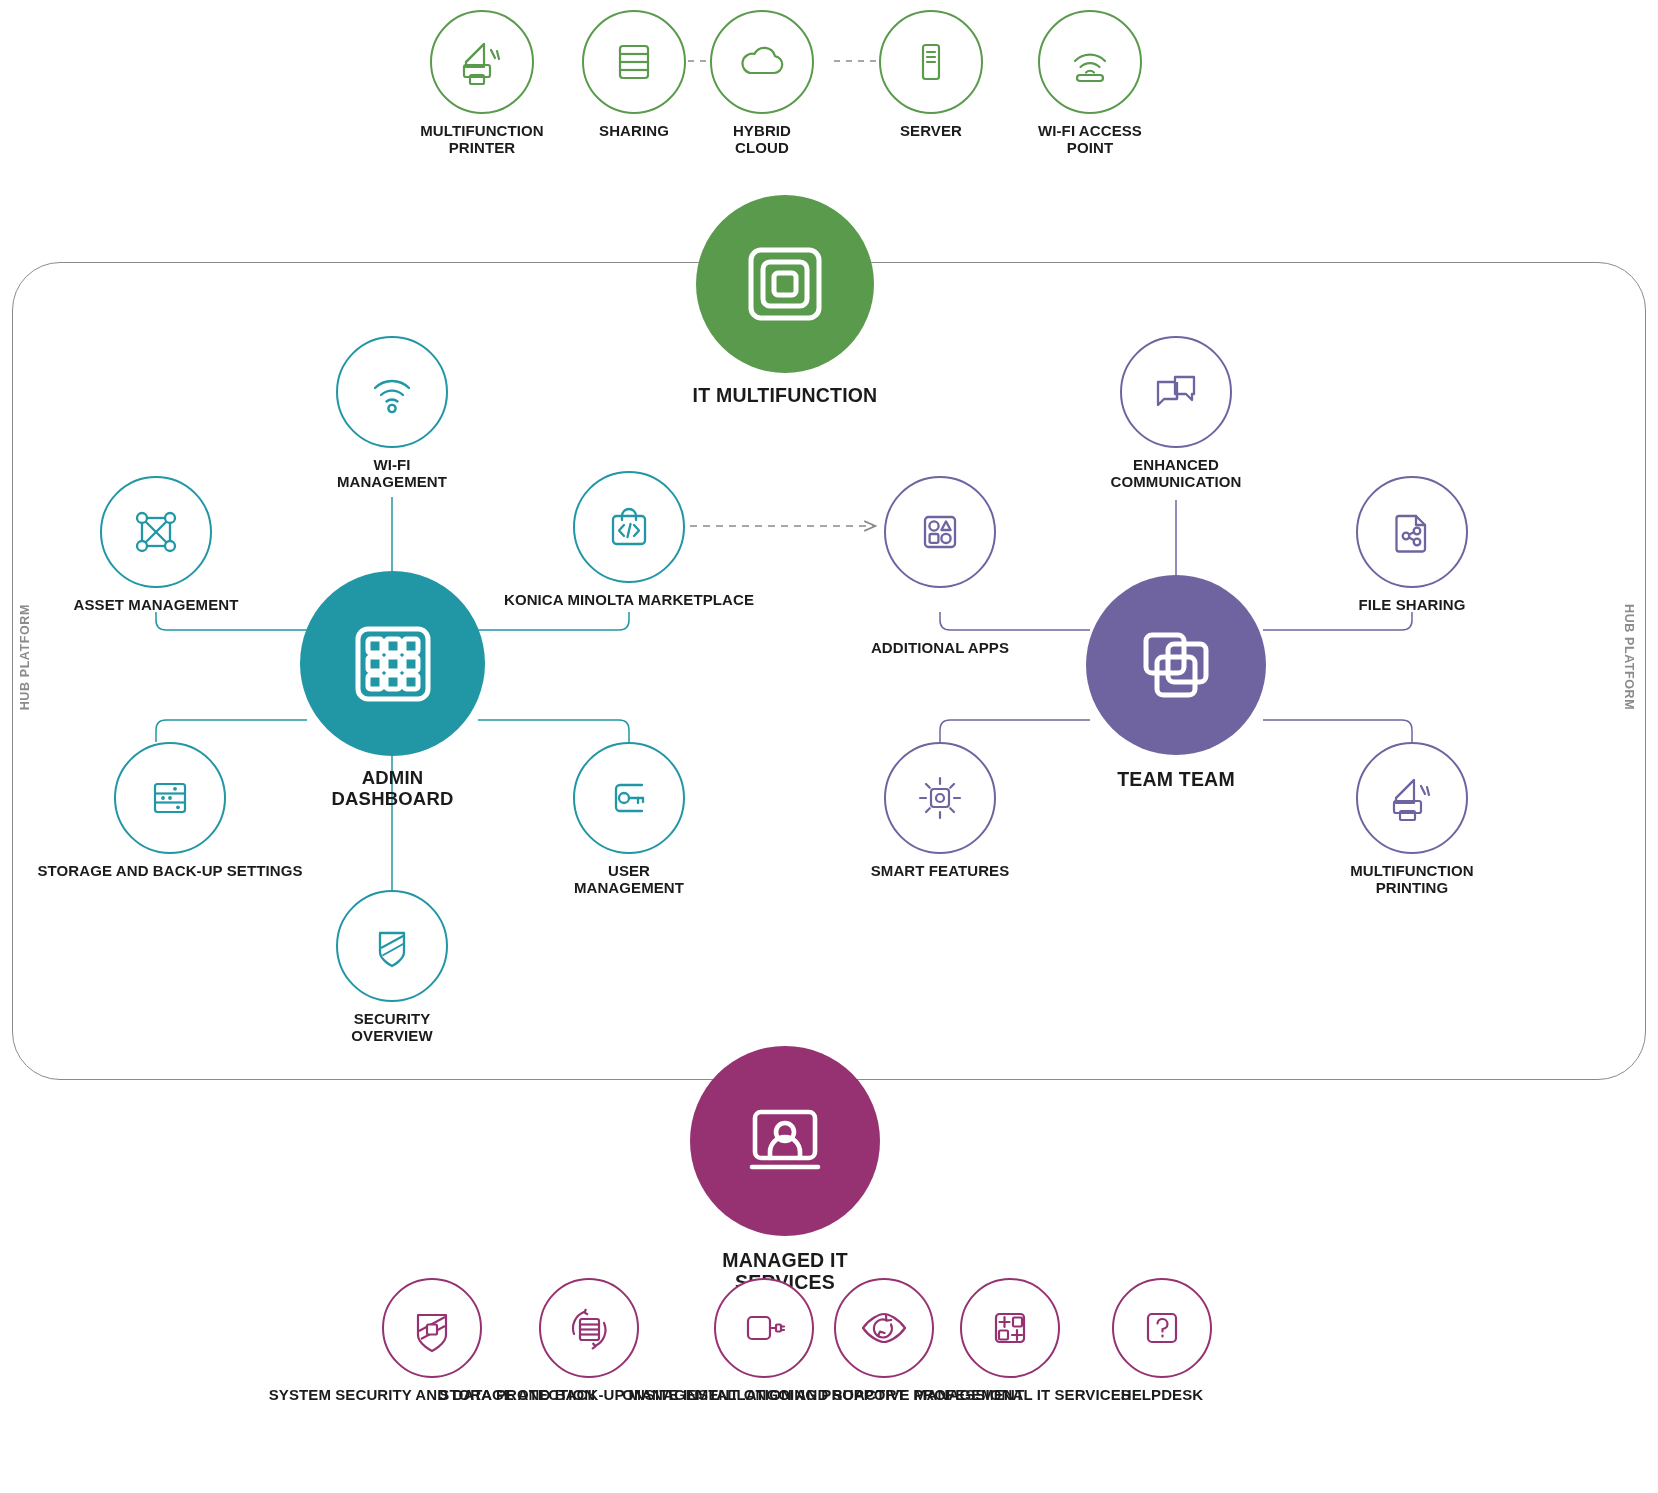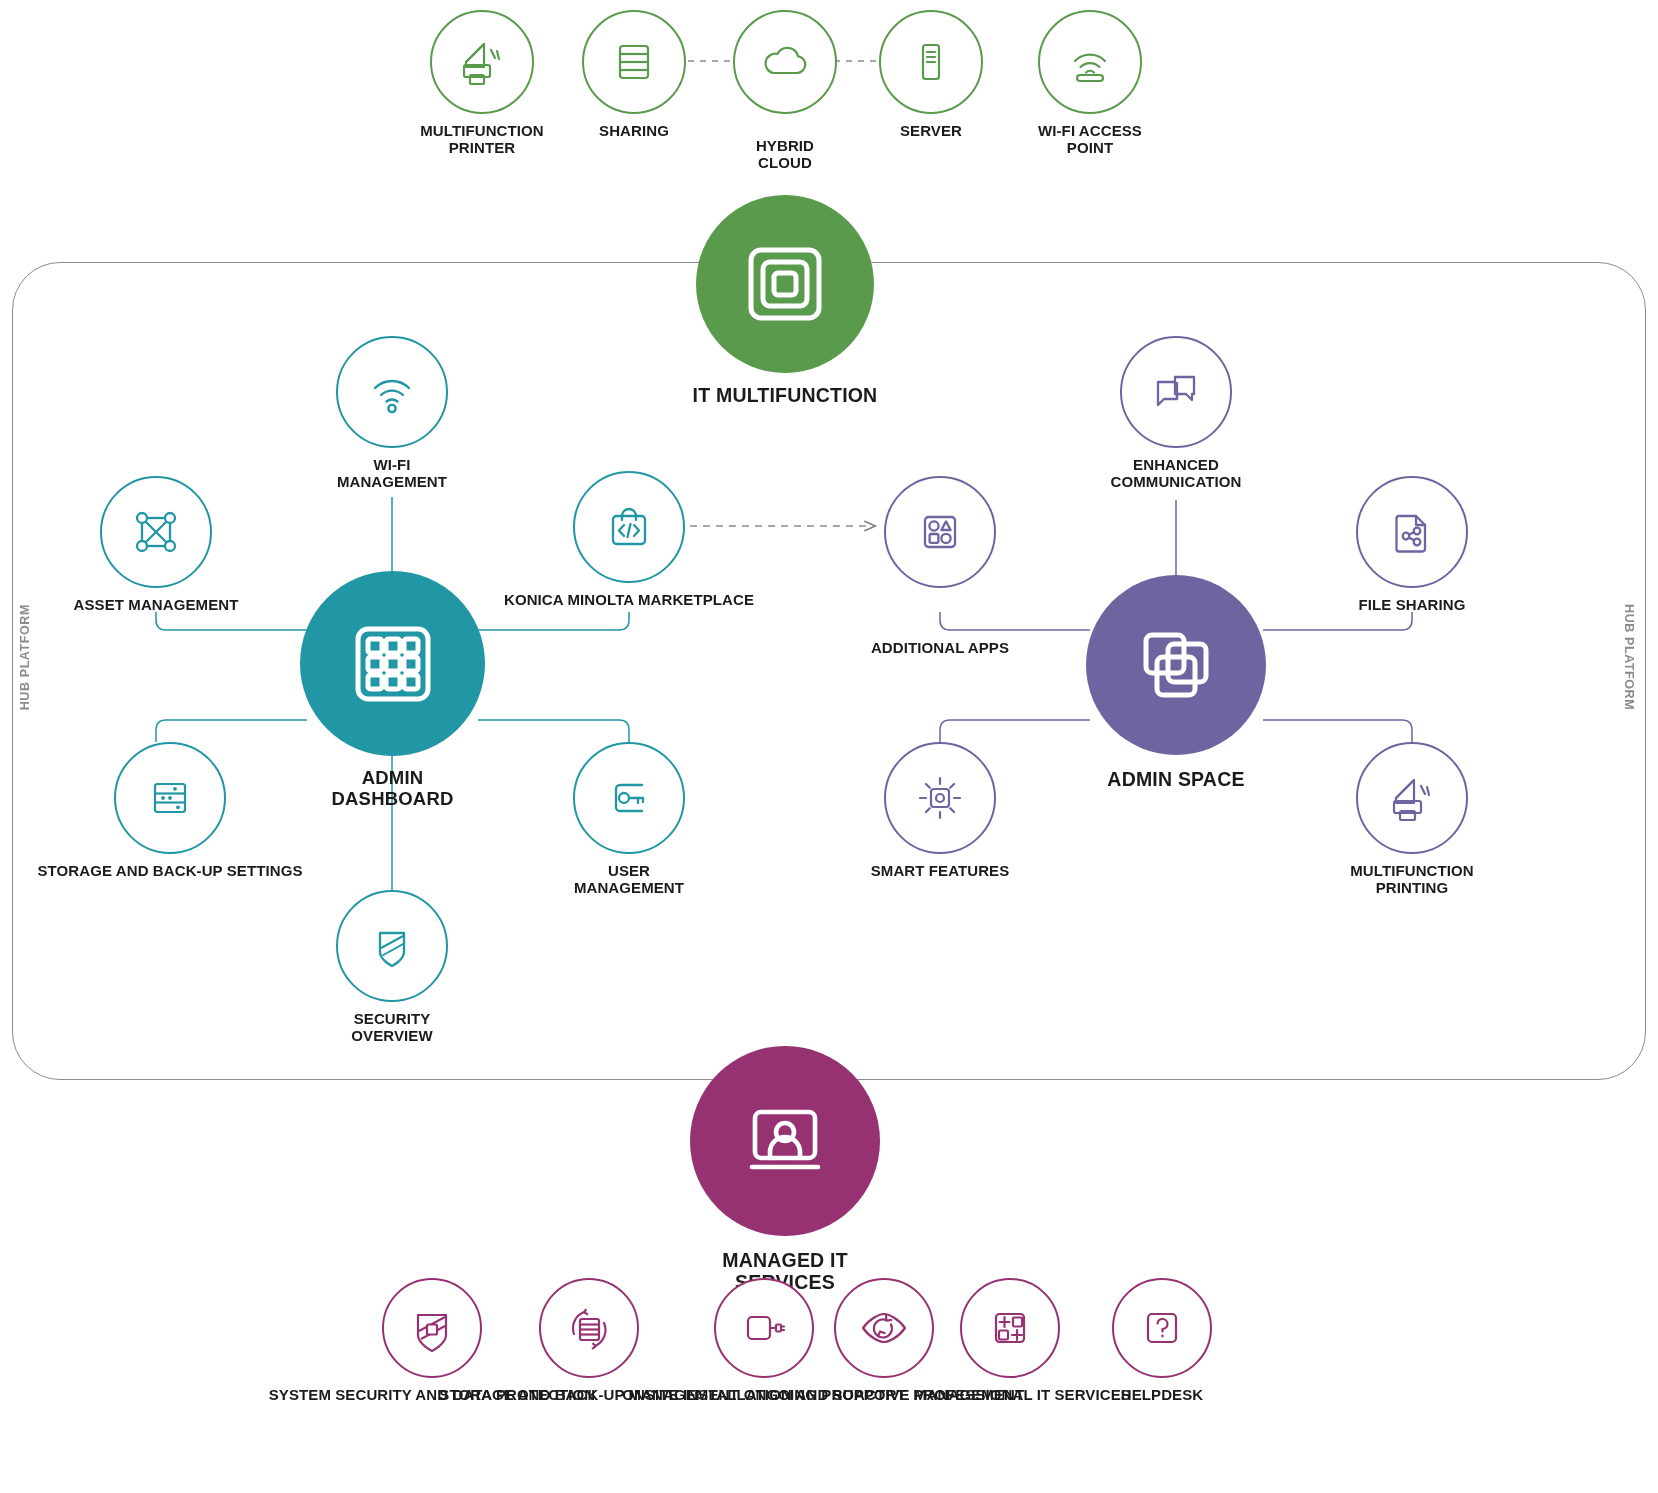--- a/index.html
+++ b/index.html
@@ -138,21 +138,21 @@
       <svg class="ic" width="50" height="50" viewBox="0 0 50 50" fill="none" stroke="#5a9a4c" stroke-width="2.2" stroke-linejoin="round">
         <rect x="11" y="9" width="28" height="32" rx="3"></rect>
         <line x1="11" y1="17" x2="39" y2="17"></line>
         <line x1="11" y1="25" x2="39" y2="25"></line>
         <line x1="11" y1="33" x2="39" y2="33"></line>
       </svg>
     </div>
     <div class="lbl lbl-sm">SHARING</div>
   </div>
 
-  <div class="node" style="left:733px;top:10px;width:104px;gap:15px;">
+  <div class="node" style="left:710px;top:10px;width:104px;">
     <div class="ring" style="width:104px;height:104px;border:2px solid #5a9a4c;">
       <svg class="ic" width="56" height="56" viewBox="0 0 56 56" fill="none" stroke="#5a9a4c" stroke-width="2.2" stroke-linejoin="round">
         <path d="M16 39 h24 a8.5 8.5 0 0 0 1-16.9 A11 11 0 0 0 20.5 20 A8.5 8.5 0 0 0 16 39 Z"></path>
       </svg>
     </div>
     <div class="lbl lbl-sm">HYBRID CLOUD</div>
   </div>
 
   <div class="node" style="left:879px;top:10px;width:104px;">
     <div class="ring" style="width:104px;height:104px;border:2px solid #5a9a4c;">
@@ -335,21 +335,21 @@
   </div>
 
   <div class="node" style="left:1086px;top:575px;width:180px;">
     <div class="hub" style="width:180px;height:180px;background:#6f64a0;">
       <svg class="ic" width="104" height="104" viewBox="0 0 104 104" fill="none" stroke="#ffffff" stroke-width="5" stroke-linejoin="round">
         <rect x="22" y="22" width="38" height="38" rx="6"></rect>
         <rect x="44" y="31" width="38" height="38" rx="6"></rect>
         <rect x="33" y="44" width="38" height="38" rx="6"></rect>
       </svg>
     </div>
-    <div class="lbl lbl-xl" style="margin-top:14px;">ADMIN SPACE</div>
+    <div class="lbl lbl-xl" style="margin-top:14px;">TEAM TEAM</div>
   </div>
 
   <div class="node" style="left:884px;top:742px;width:112px;">
     <div class="ring" style="width:112px;height:112px;border:2px solid #6f64a0;">
       <svg class="ic" width="58" height="58" viewBox="0 0 58 58" fill="none" stroke="#6f64a0" stroke-width="2.2" stroke-linecap="round" stroke-linejoin="round">
         <rect x="20" y="20" width="18" height="18" rx="3"></rect>
         <circle cx="29" cy="29" r="4"></circle>
         <line x1="29" y1="9" x2="29" y2="15"></line>
         <line x1="29" y1="43" x2="29" y2="49"></line>
         <line x1="9" y1="29" x2="15" y2="29"></line>

